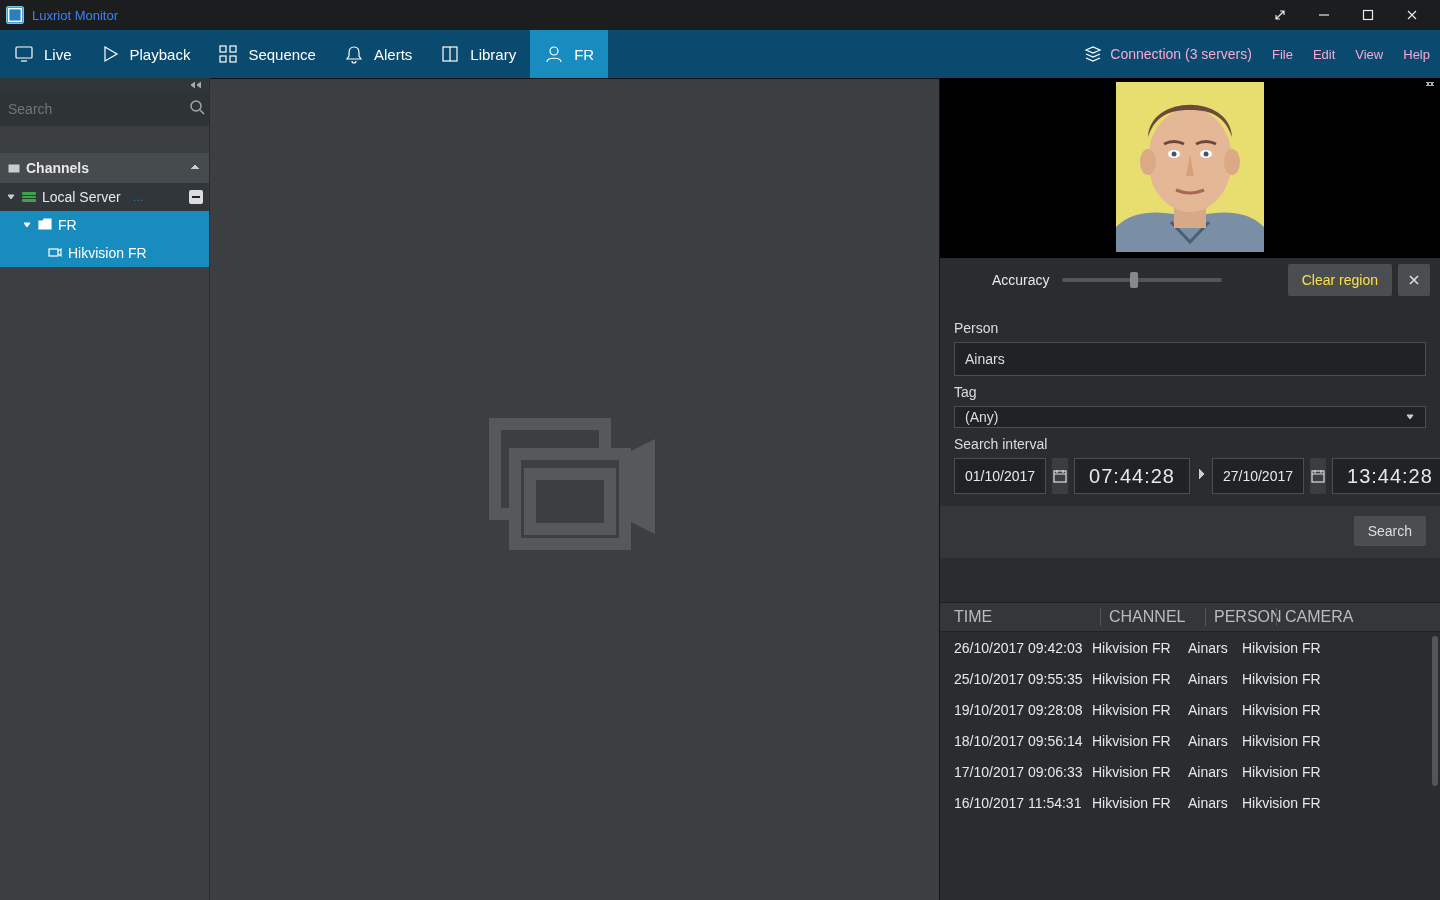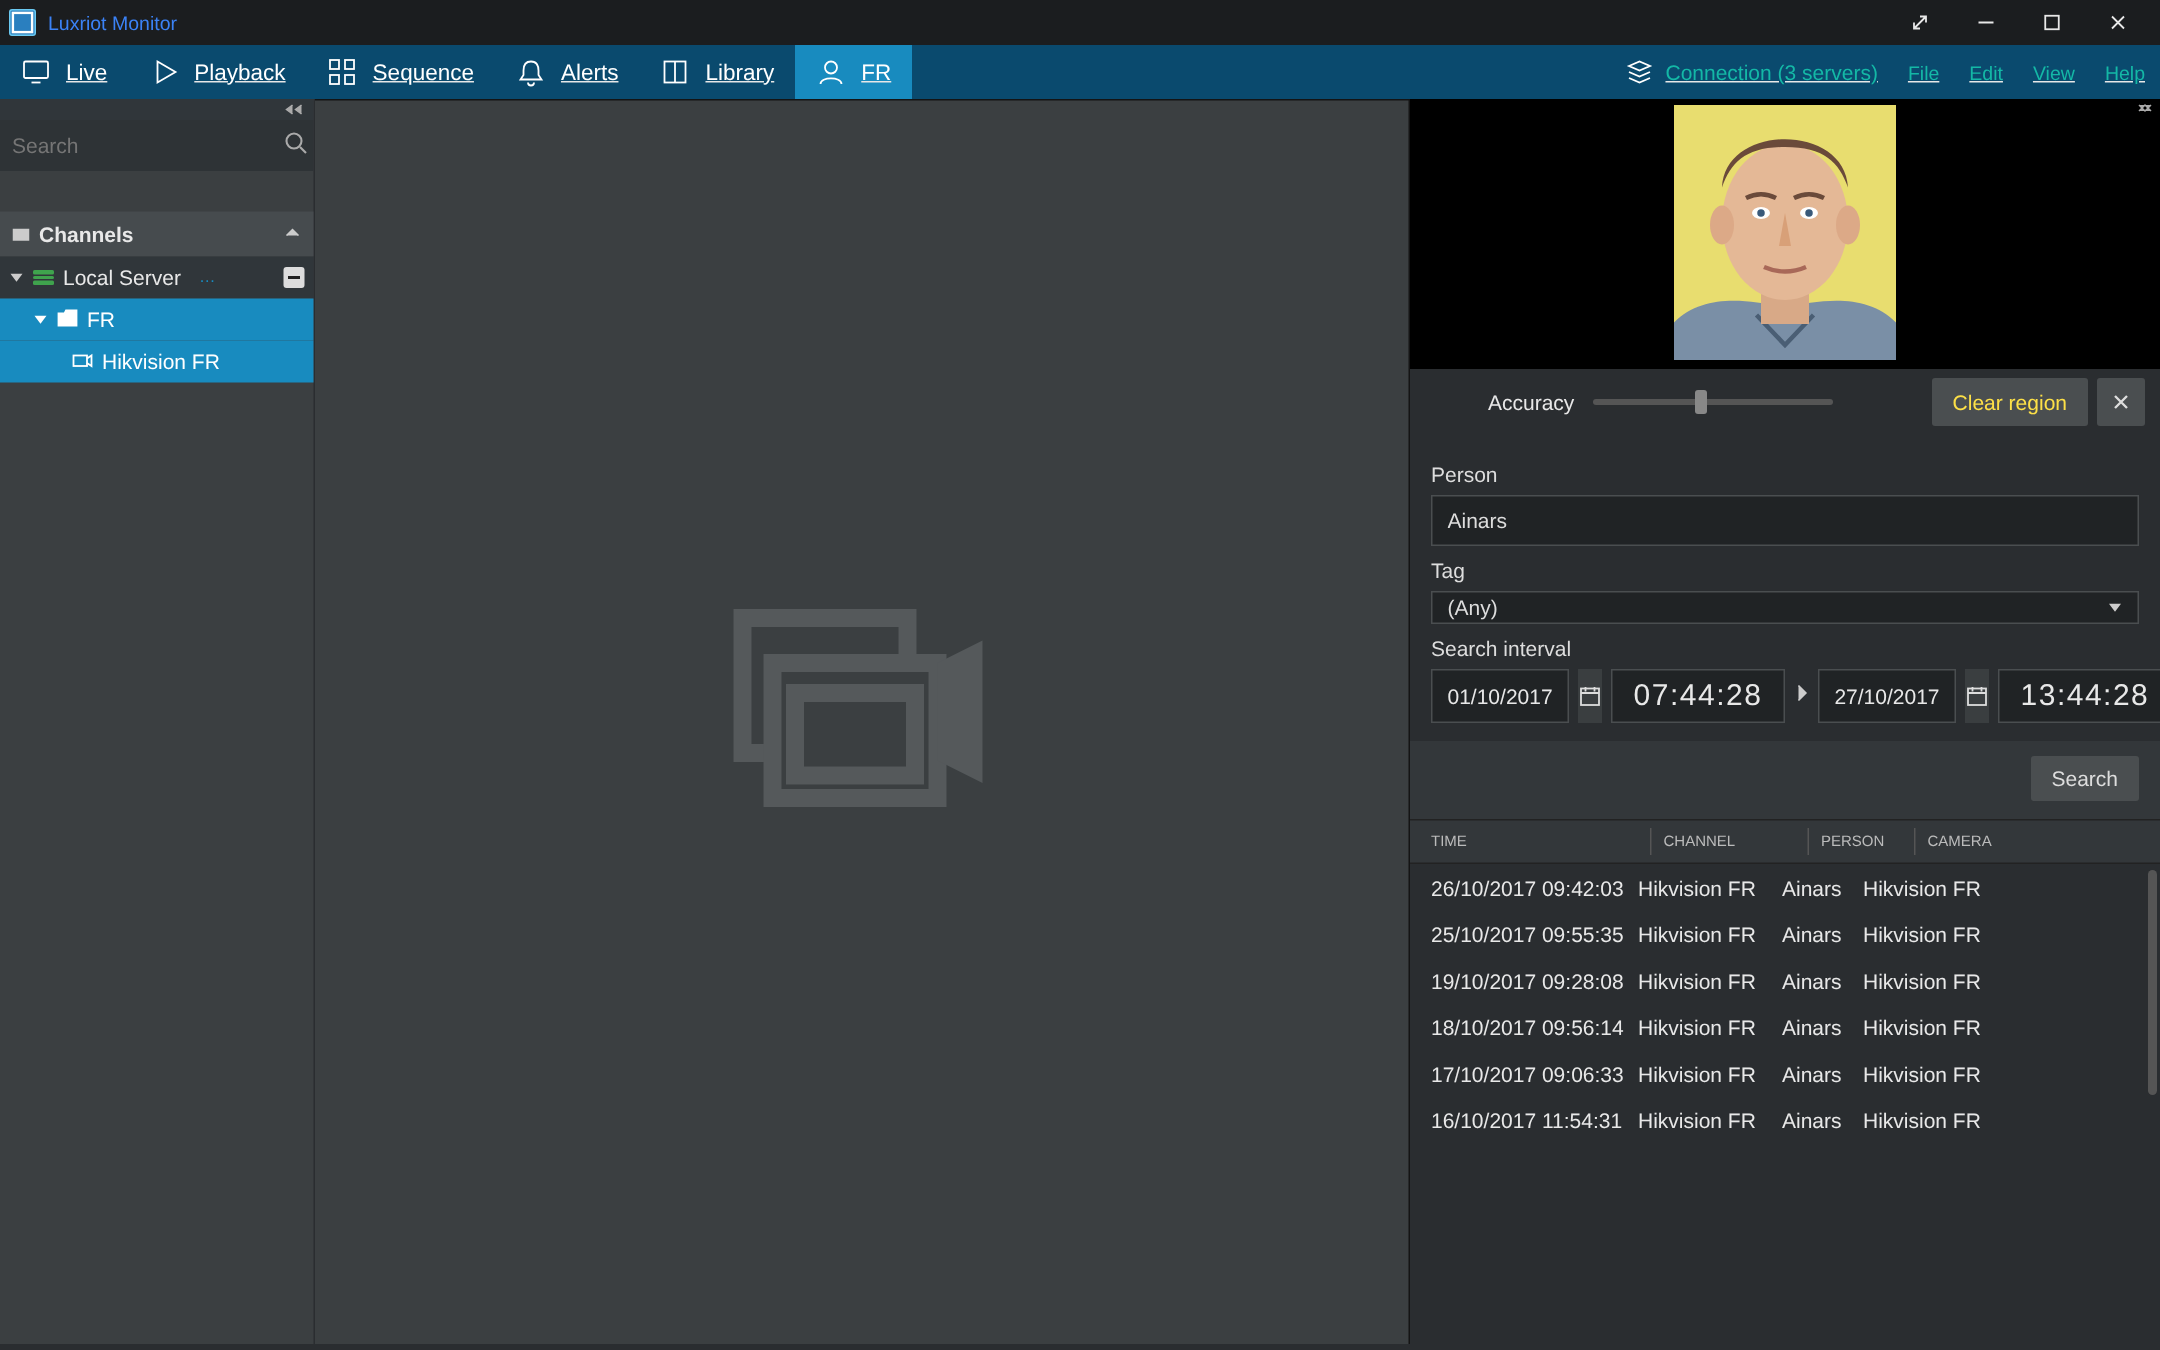--- a/index.html
+++ b/index.html
@@ -7,26 +7,26 @@
 
   
   .titlebar { height: 30px; background: #1b1d1f; display: flex; align-items: center; padding: 0 6px 0 6px; }
   .titlebar .app-icon { width: 18px; height: 18px; background: #2a7fbf; border: 1px solid #6bcaf2; border-radius: 2px; margin-right: 8px; display:flex; align-items:center; justify-content:center;}
   .titlebar .title { font-size: 13px; color: #3b82f6; flex: 1; }
   .titlebar .win-controls { display: flex; gap: 0; }
   .titlebar .win-btn { width: 44px; height: 30px; display: flex; align-items: center; justify-content: center; color: #e8e8e8; }
   .titlebar .win-btn svg { width: 12px; height: 12px; stroke: #e8e8e8; fill: none; stroke-width: 1.2; }
 
   
-  .mainnav { height: 36px; background: #0a4a6e; display: flex; align-items: stretch; text-decoration: underline; }
+  .mainnav { height: 48px; background: #0a4a6e; display: flex; align-items: stretch; }
   .tab { display: flex; align-items: center; gap: 10px; padding: 0 14px; font-size: 15px; color: #fff; cursor: pointer; }
   .tab.active { background: #188bbf; }
   .tab svg { width: 20px; height: 20px; stroke: #fff; fill: none; stroke-width: 1.2; }
   .spacer { flex: 1; }
-  .menu-btn { display: flex; align-items: center; gap: 8px; padding: 0 10px; font-size: 14px; color: #14b8a6; cursor: pointer; }
+  .menu-btn { display: flex; align-items: center; gap: 8px; padding: 0 10px; font-size: 14px; color: #f9a8d4; cursor: pointer; }
   .menu-btn.small { font-size: 13px; padding: 0 10px; }
   .menu-btn svg { width: 18px; height: 18px; stroke:#fff; fill:none; stroke-width:1.2;}
 
   
   .body { display: flex; height: calc(900px - 30px - 40px); }
   .sidebar { width: 210px; background: #3b3f41; display: flex; flex-direction: column; border-right: 1px solid #2a2d30;}
   .collapse-bar { height: 14px; background: #30363a; display:flex; align-items:center; justify-content:flex-end; padding-right:6px;}
   .collapse-bar svg{width:14px;height:10px;stroke:#aaa;fill:#aaa;}
   .search-row { height: 34px; background: #2e3336; display: flex; align-items: center; padding: 0 8px; }
   .search-row input { flex: 1; background: transparent; border: none; outline: none; color: #ccc; font-size: 14px; }
@@ -75,21 +75,21 @@
   .select .caret svg{width:10px;height:10px;stroke:#ccc;fill:#ccc;}
   .interval-row{display:flex; align-items:center; gap:6px; margin-top:6px;}
   .date-box{height:36px;background:#202325;border:1px solid #4a4e50;display:flex;align-items:center;padding:0 10px;font-size:14px;}
   .cal-btn{width:36px;height:36px;background:#3a3e40;display:flex;align-items:center;justify-content:center;}
   .cal-btn svg{width:16px;height:16px;stroke:#ddd;fill:none;stroke-width:1.2;}
   .time-box{height:36px;background:#202325;border:1px solid #4a4e50;display:flex;align-items:center;padding:0 14px;font-size:20px;letter-spacing:1px;}
   .arrow-sep svg{width:10px;height:14px;stroke:#ccc;fill:#ccc;}
 
   .search-bar{padding:10px 14px 12px 14px;display:flex;justify-content:flex-end;background:#33373a;}
 
-  .results-hdr{display:flex; height:30px; align-items:center; background:#33373a; font-size:10px; color:#bbb; padding:0 14px; border-top:1px solid #222; border-bottom:1px solid #222;}
+  .results-hdr{display:flex; height:30px; align-items:center; background:#33373a; font-size:16px; color:#bbb; padding:0 14px; border-top:1px solid #222; border-bottom:1px solid #222;margin-top:44px;}
   .col-time{width:138px;} .col-channel{width:88px;} .col-person{width:54px;} .col-camera{flex:1;}
   .results-hdr .sep{width:1px;height:18px;background:#555;margin:0 8px;}
   .results{flex:1; overflow:hidden; position:relative;}
   .results .scroll-ind{position:absolute; right:2px; top:4px; width:6px; height:150px; background:#555; border-radius:3px;}
   .row{display:flex; height:31px; align-items:center; padding:0 14px; font-size:14px;}
   .row .c1{width:138px;} .row .c2{width:96px;} .row .c3{width:54px;} .row .c4{flex:1;}
 
   .footer{height:42px;border-top:1px solid #474b4d;display:flex;align-items:center;padding:0 14px;background:#2a2d30;}
   .footer .count{font-size:14px;font-weight:bold;}
   .footer .exp{margin-left:auto;}

